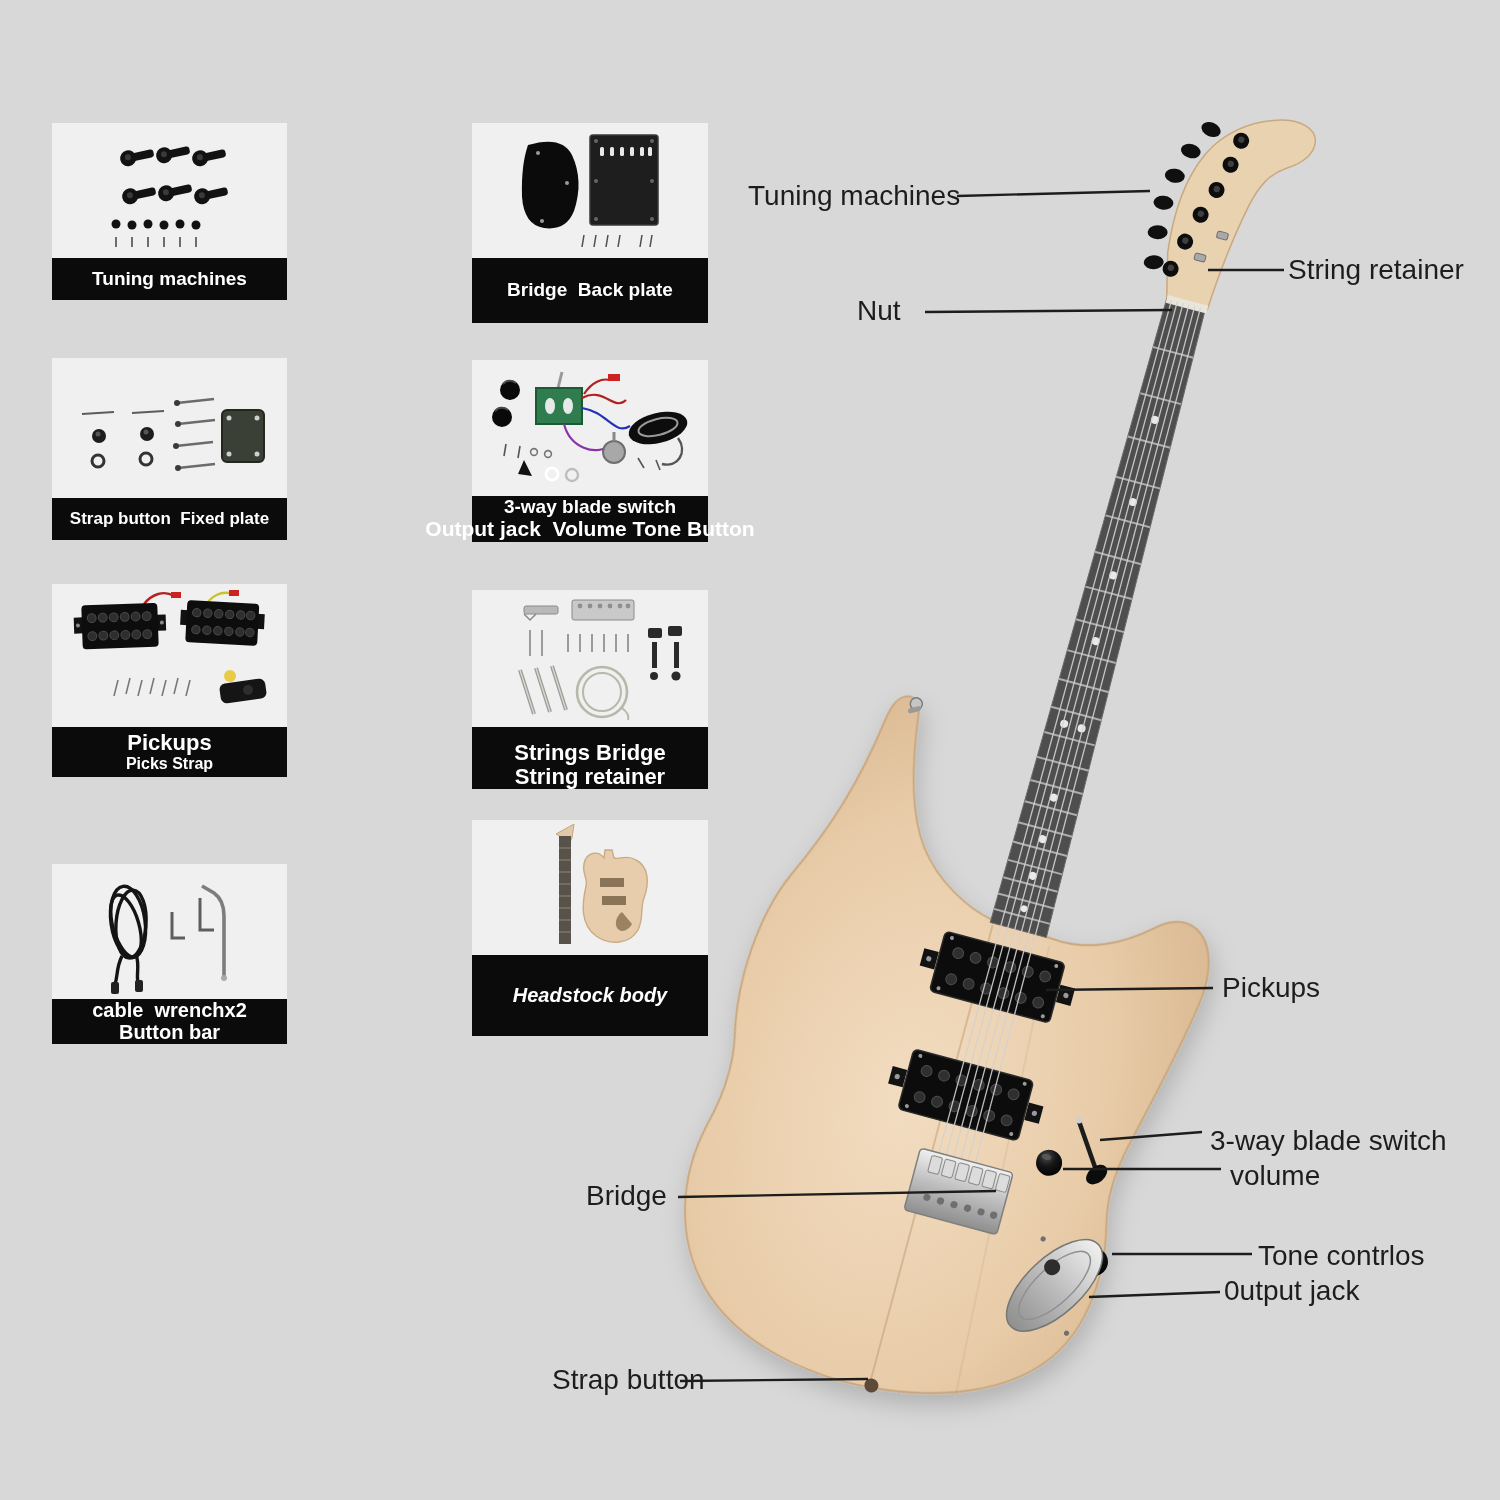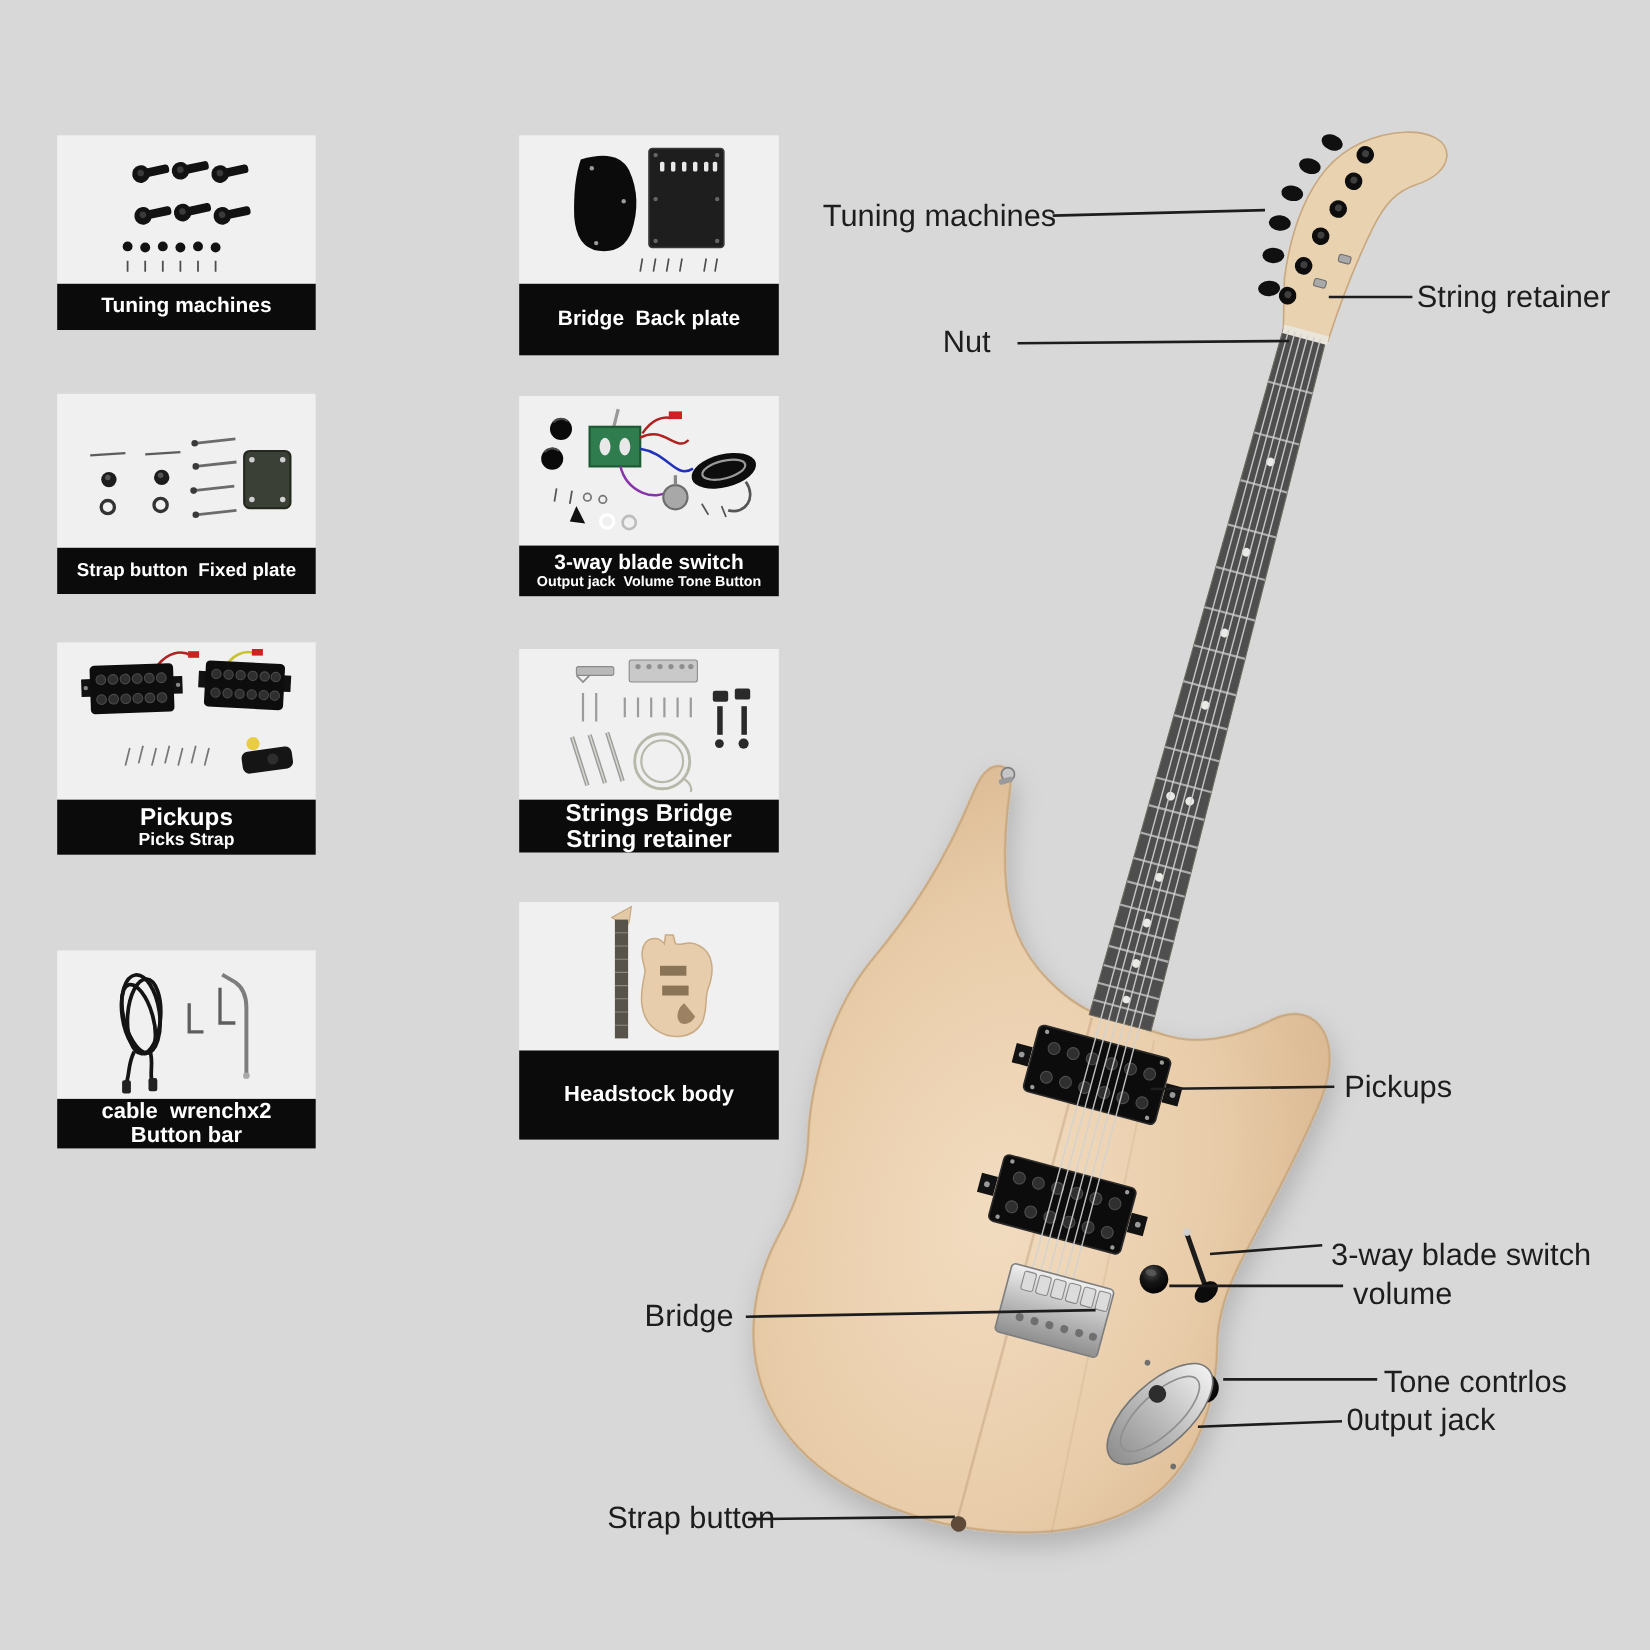--- a/index.html
+++ b/index.html
@@ -275,21 +275,21 @@
             <line x1="48" y1="86" x2="46" y2="98"></line>
             <line x1="166" y1="98" x2="172" y2="108"></line>
             <line x1="184" y1="100" x2="188" y2="110"></line>
           </g>
         <circle cx="62" cy="92" r="3.4" fill="none" stroke="#777" stroke-width="1.6"></circle>
         <circle cx="76" cy="94" r="3.4" fill="none" stroke="#777" stroke-width="1.6"></circle>
       </svg>
     </div>
     <div class="kit-label">
       <span class="ln" style="font-size:19px;">3-way blade switch</span>
-      <span class="ln" style="font-size:13px;">Output jack  Volume Tone Button</span>
+      <span class="ln" style="font-size:21px;">Output jack  Volume Tone Button</span>
     </div>
   </div>
 
   <div class="kit-box" style="left:472px;top:590px;width:236px;height:185px;">
     <div class="kit-img" style="height:137px;">
       <svg width="236" height="137" viewBox="0 0 236 137">
         <rect x="52" y="16" width="34" height="8" rx="2" fill="#b9b9b9" stroke="#8a8a8a"></rect>
         <path d="M 52,24 L 58,30 L 64,24" fill="none" stroke="#8a8a8a" stroke-width="1.5"></path>
         <rect x="100" y="10" width="62" height="20" rx="2" fill="#c9c9c9" stroke="#8a8a8a"></rect>
         <g fill="#8f8f8f">
@@ -327,26 +327,26 @@
             <line x1="48" y1="80" x2="62" y2="124"></line>
             <line x1="64" y1="78" x2="78" y2="122"></line>
             <line x1="80" y1="76" x2="94" y2="120"></line>
           </g>
         <circle cx="130" cy="102" r="25" fill="none" stroke="#b8b8aa" stroke-width="2.6"></circle>
         <circle cx="130" cy="102" r="19" fill="none" stroke="#b8b8aa" stroke-width="2"></circle>
         <path d="M 150,118 Q 158,124 156,130" fill="none" stroke="#b8b8aa" stroke-width="2"></path>
       </svg>
     </div>
     <div class="kit-label">
-      <span class="ln" style="font-size:22px;">Strings Bridge</span>
+      <span class="ln" style="font-size:22px;margin-top:14px;">Strings Bridge</span>
       <span class="ln" style="font-size:22px;">String retainer</span>
     </div>
   </div>
 
-  <div class="kit-box" style="left:472px;top:820px;width:236px;height:216px;">
+  <div class="kit-box" style="left:472px;top:820px;width:236px;height:216px;font-style:italic;">
     <div class="kit-img" style="height:135px;">
       <svg width="236" height="135" viewBox="0 0 236 135">
         <path d="M 84,14 L 102,4 L 100,18 L 98,22 Z" fill="#e3c9a6" stroke="#c4a780" stroke-width="1"></path>
         <rect x="87" y="16" width="12" height="108" fill="#57524a"></rect>
         <g stroke="#8e887c" stroke-width="1">
           <line x1="87" y1="28" x2="99" y2="28"></line>
             <line x1="87" y1="40" x2="99" y2="40"></line>
             <line x1="87" y1="52" x2="99" y2="52"></line>
           <line x1="87" y1="64" x2="99" y2="64"></line>
             <line x1="87" y1="76" x2="99" y2="76"></line>

